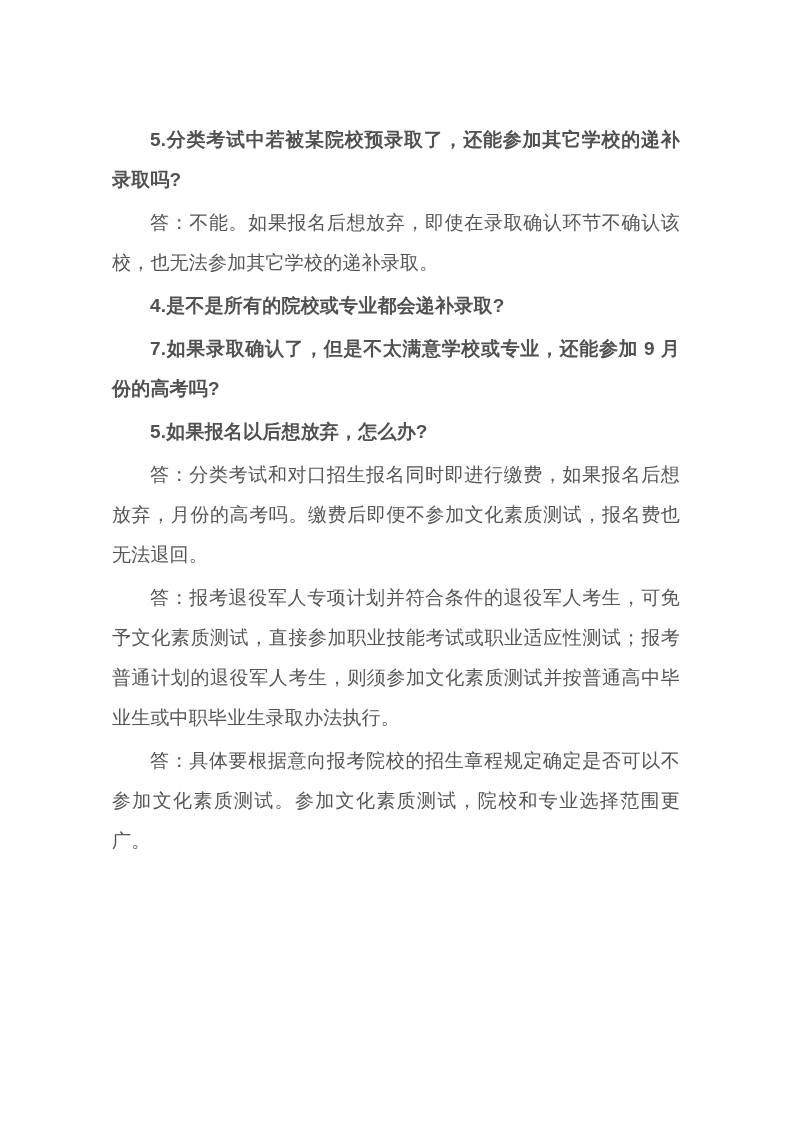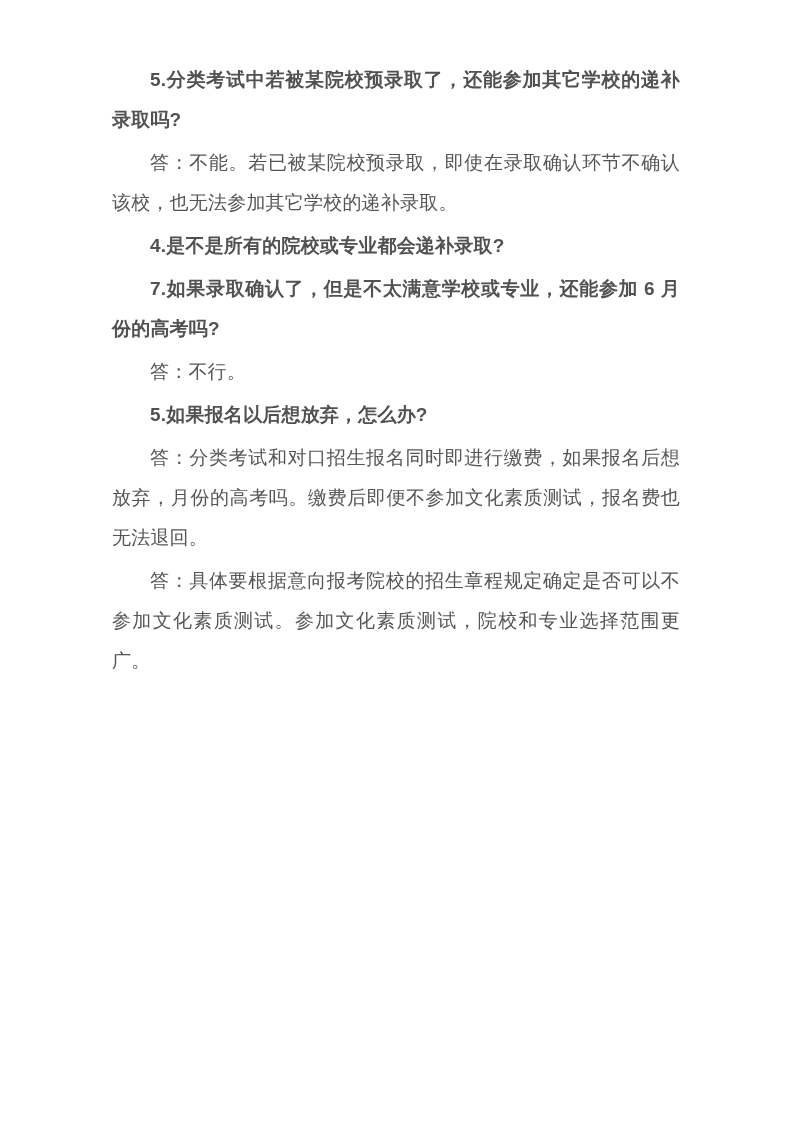--- a/index.html
+++ b/index.html
@@ -7,21 +7,21 @@
     padding: 0;
     background: #ffffff;
   }
   .page {
     position: relative;
     width: 793px;
     height: 1122px;
     box-sizing: border-box;
     margin: 0 auto;
     background: #ffffff;
-    padding: 60px 113px 0 112px;
+    padding: 120px 113px 0 112px;
     overflow: hidden;
     font-family: "Liberation Sans", sans-serif;
     color: #555555;
   }
   .qa-item { margin: 0; }
   .page p {
     margin: 0 0 3px 0;
     font-size: 19px;
     line-height: 40px;
     letter-spacing: 0.2px;
@@ -34,37 +34,37 @@
     color: #515151;
   }
 </style>
 </head>
 <body>
 
 <div class="page">
 
   <div class="qa-item">
     <p class="question">5.分类考试中若被某院校预录取了，还能参加其它学校的递补录取吗?</p>
-    <p class="answer">答：不能。若已被某院校预录取，即使在录取确认环节不确认该校，也无法参加其它学校的递补录取。</p>
+    <p class="answer">答：不能。如果报名后想放弃，即使在录取确认环节不确认该校，也无法参加其它学校的递补录取。</p>
   </div>
 
   <div class="qa-item">
     <p class="question">4.是不是所有的院校或专业都会递补录取?</p>
   </div>
 
   <div class="qa-item">
-    <p class="question">7.如果录取确认了，但是不太满意学校或专业，还能参加 6 月份的高考吗?</p>
-    <p class="answer">答：不行。</p>
+    <p class="question">7.如果录取确认了，但是不太满意学校或专业，还能参加 9 月份的高考吗?</p>
   </div>
 
   <div class="qa-item">
     <p class="question">5.如果报名以后想放弃，怎么办?</p>
     <p class="answer">答：分类考试和对口招生报名同时即进行缴费，如果报名后想放弃，月份的高考吗。缴费后即便不参加文化素质测试，报名费也无法退回。</p>
   </div>
 
   <div class="qa-item">
+    <p class="answer">答：报考退役军人专项计划并符合条件的退役军人考生，可免予文化素质测试，直接参加职业技能考试或职业适应性测试；报考普通计划的退役军人考生，则须参加文化素质测试并按普通高中毕业生或中职毕业生录取办法执行。</p>
   </div>
 
   <div class="qa-item">
     <p class="answer">答：具体要根据意向报考院校的招生章程规定确定是否可以不参加文化素质测试。参加文化素质测试，院校和专业选择范围更广。</p>
   </div>
 
 </div>
 
 </body></html>

